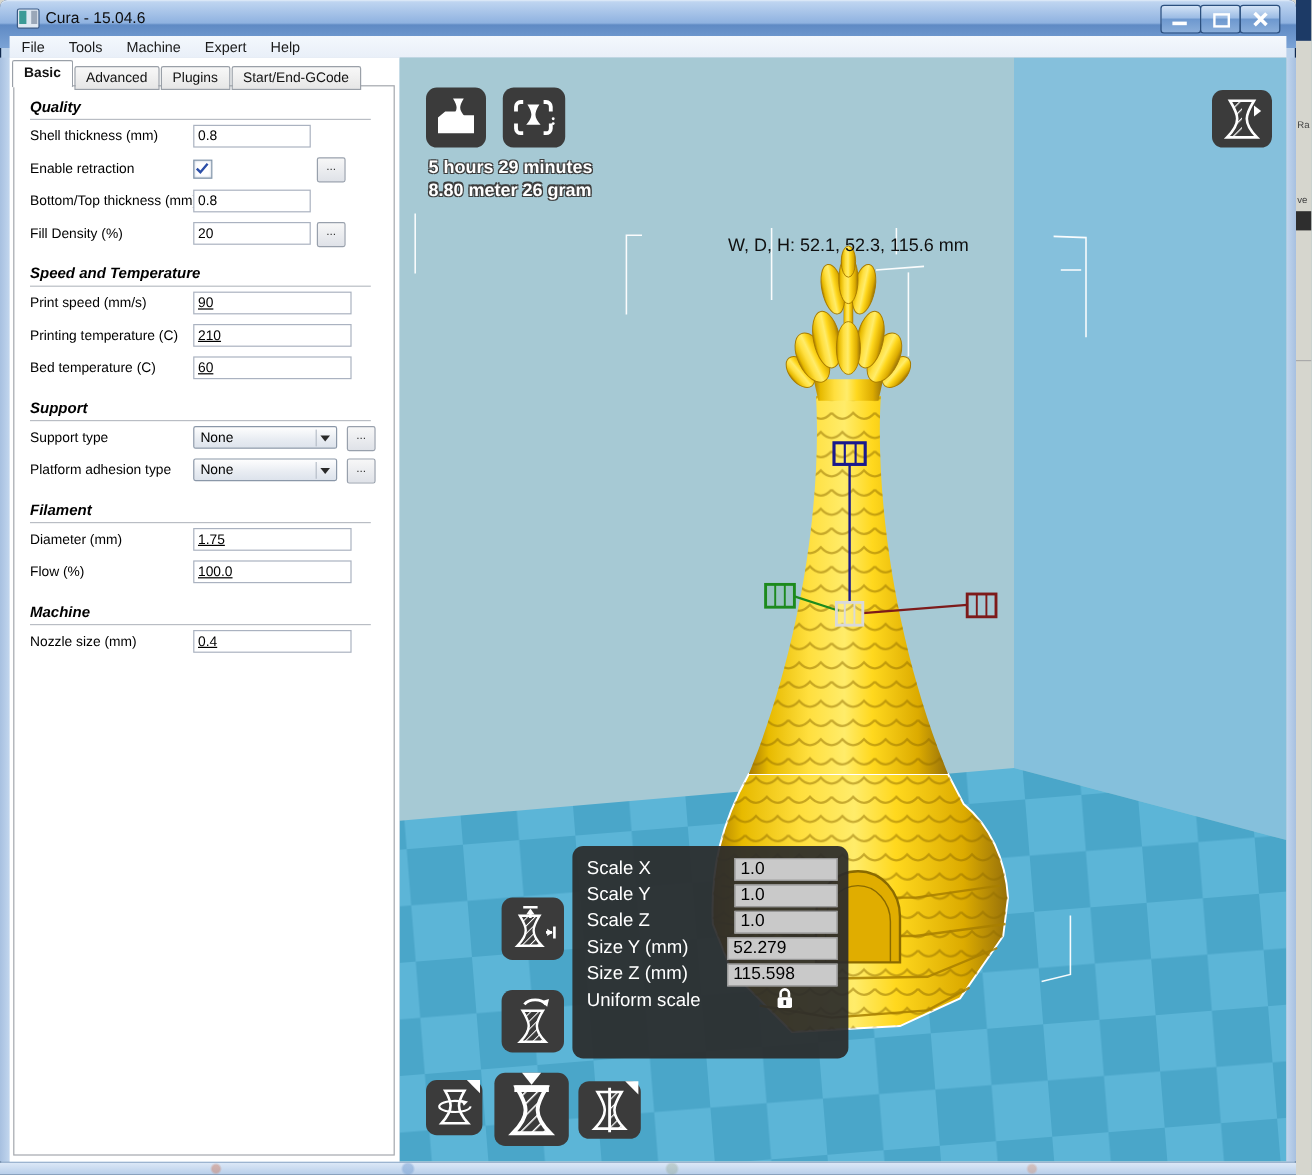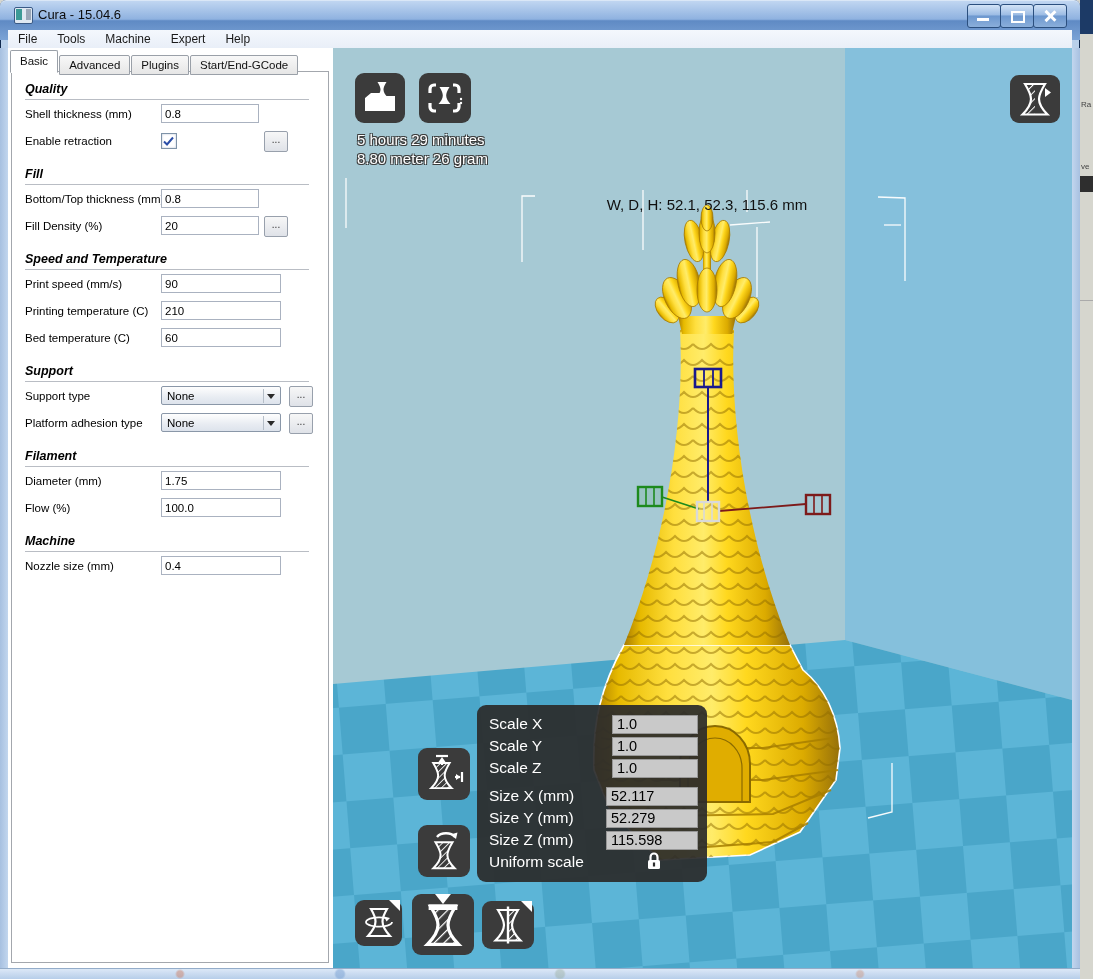--- a/index.html
+++ b/index.html
@@ -39,46 +39,46 @@
         radial-gradient(circle at 560px 5px, rgba(150,170,150,.4) 0 4px, transparent 6px),
         radial-gradient(circle at 860px 5px, rgba(205,140,110,.4) 0 3px, transparent 5px),
         linear-gradient(#dce8f7,#b3cbe8);
        border-top:1px solid #93acc9;box-shadow:0 -1px 0 #0f2a52 inset;}
   
   .panel{position:absolute;left:8px;top:48px;width:325px;height:920px;background:#fff;}
   .tabs{position:absolute;left:2px;top:1px;height:23px;white-space:nowrap;z-index:3;}
   .tab{position:relative;display:inline-block;top:3px;margin-right:1px;padding:0 9px;
        line-height:18px;font-size:11.5px;color:#111;border:1px solid #9aa0a8;
        background:linear-gradient(#f8f8f8,#e6e6e6);border-radius:2px 2px 0 0;vertical-align:bottom;}
-  .tab.active{top:1px;line-height:21px;background:#fff;border-bottom:1px solid #fff;z-index:4;}
+  .tab.active{top:1px;line-height:21px;background:#fff;border-bottom:1px solid #fff;z-index:4;font-weight:bold;}
   .tabpage{position:absolute;left:3px;top:23px;width:318px;height:892px;
        border:1px solid #a3a7ad;background:#fff;box-sizing:border-box;padding-top:8px;}
   .shead{margin:13px 13px 0;width:284px;font-size:12.5px;font-weight:bold;color:#000;
        border-bottom:1px solid #b9bdc4;padding-bottom:3px;font-style:italic;}
   .shead.first{margin-top:2px;}
   .frow{position:relative;height:23px;margin-left:13px;margin-top:4px;}
   .flabel{font-size:11.5px;color:#000;line-height:20px;}
   .tin{position:absolute;top:0;left:136px;height:19px;border:1px solid #aab2c0;
        font-family:"Liberation Sans",sans-serif;font-size:11.5px;padding:0 3px;box-sizing:border-box;}
-  .w1{width:98px;} .w2{width:120px;}
+  .w1{width:98px;} .w2{width:132px;text-decoration:underline;}
   .morebtn{position:absolute;top:0;width:22px;height:19px;font-size:10px;line-height:15px;text-align:center;
        color:#333;border:1px solid #98a0ac;border-radius:2px;background:linear-gradient(#f7f7f7,#dfe2e8);}
   .m1{left:239px;} .m2{left:264px;}
   .cbox{position:absolute;left:136px;top:2px;width:14px;height:14px;background:#fff;
        border:1px solid #7f93a8;box-shadow:0 0 2px rgba(60,90,140,.4) inset;}
   .dd{position:absolute;left:136px;top:0;width:120px;height:19px;border:1px solid #8a97a8;border-radius:2px;
        background:linear-gradient(#fefefe,#e8ecf2 60%,#dde3ec);font-size:11.5px;line-height:18px;
        padding-left:5px;box-sizing:border-box;color:#000;}
   .ddarrow{position:absolute;right:5px;top:7px;width:0;height:0;
        border:4px solid transparent;border-top:5px solid #2a2a2a;}
   .ddsep{position:absolute;right:16px;top:2px;width:1px;height:14px;background:#b6bec8;}
   
   .viewport{position:absolute;left:333px;top:48px;width:739px;height:920px;overflow:hidden;background:#a6c9d4;}
   .vbtn{position:absolute;background:#3b3b3b;border-radius:9px;display:flex;align-items:center;justify-content:center;}
-  .ptime{position:absolute;left:24px;top:82px;font-size:15px;font-weight:normal;color:#fff;line-height:19px;
+  .ptime{position:absolute;left:24px;top:82px;font-size:15px;font-weight:bold;color:#fff;line-height:19px;
        text-shadow:-1px -1px 0 #3d3d3d,1px -1px 0 #3d3d3d,-1px 1px 0 #3d3d3d,1px 1px 0 #3d3d3d;}
   .wdh{position:absolute;left:224px;top:148px;width:300px;text-align:center;font-size:15px;color:#101010;}
   .scalepanel{position:absolute;left:144px;top:657px;width:230px;height:177px;
        background:rgba(43,43,43,.93);border-radius:9px;box-sizing:border-box;padding:8px 9px 0 12px;}
   .sprow{display:flex;align-items:center;height:22px;}
   .sprow.gap{margin-top:6px;}
   .spl{flex:1;color:#fff;font-size:15.5px;}
   .spin{width:86px;height:19px;background:#c9c9c9;border:1px solid #979797;
        font-family:"Liberation Sans",sans-serif;font-size:14.5px;color:#000;padding:0 4px;box-sizing:border-box;}
   .spin.wide{width:92px;}
@@ -170,21 +170,20 @@
       <div class="frow">
         <span class="flabel">Enable retraction</span>
         <span class="cbox">
           <svg width="13" height="13">
               <path d="M2 6.5 L5 9.5 L11 2.5" stroke="#2b4ea8" stroke-width="2" fill="none"></path>
             </svg>
         </span>
         <span class="morebtn m1">...</span>
       </div>
 
-      <div class="shead">Fill</div>
       <div class="frow">
         <span class="flabel">Bottom/Top thickness (mm)</span>
         <input class="tin w1" value="0.8" style="">
       </div>
       <div class="frow">
         <span class="flabel">Fill Density (%)</span>
         <input class="tin w1" value="20" style="">
         <span class="morebtn m1">...</span>
       </div>
 
@@ -378,24 +377,20 @@
           <input class="spin" value="1.0" style="">
         </div>
       <div class="sprow">
           <span class="spl">Scale Y</span>
           <input class="spin" value="1.0" style="">
         </div>
       <div class="sprow">
           <span class="spl">Scale Z</span>
           <input class="spin" value="1.0" style="">
         </div>
-      <div class="sprow gap">
-          <span class="spl">Size X (mm)</span>
-          <input class="spin wide" value="52.117" style="">
-        </div>
       <div class="sprow">
           <span class="spl">Size Y (mm)</span>
           <input class="spin wide" value="52.279" style="">
         </div>
       <div class="sprow">
           <span class="spl">Size Z (mm)</span>
           <input class="spin wide" value="115.598" style="">
         </div>
       <div class="sprow">
           <span class="spl">Uniform scale</span>

